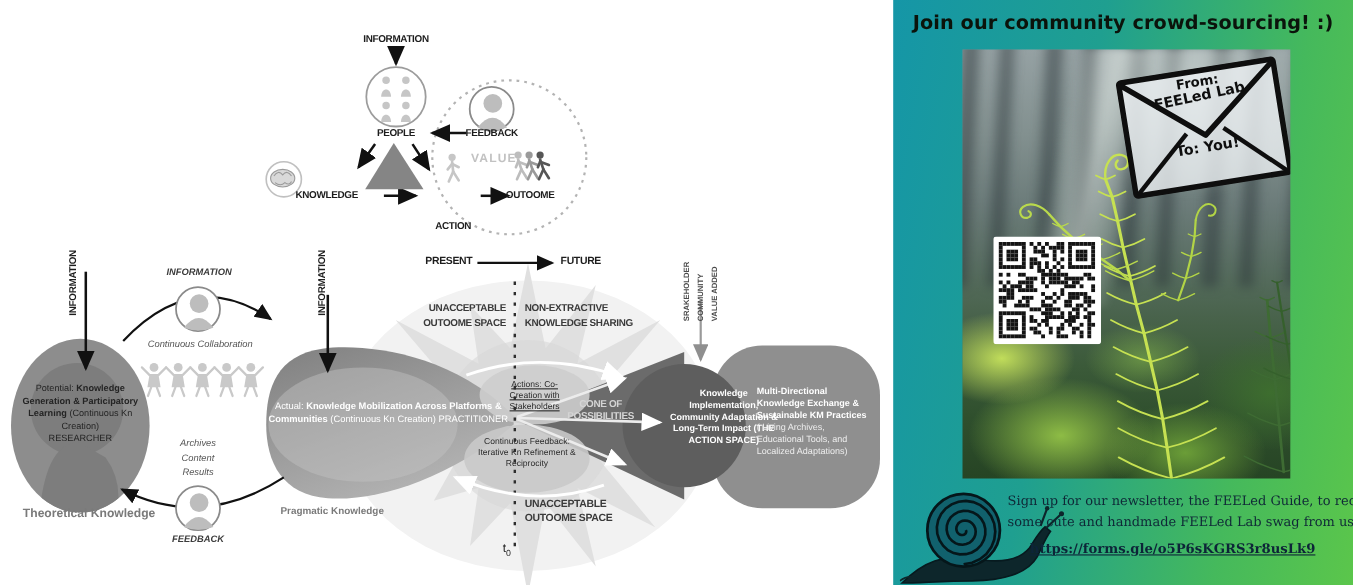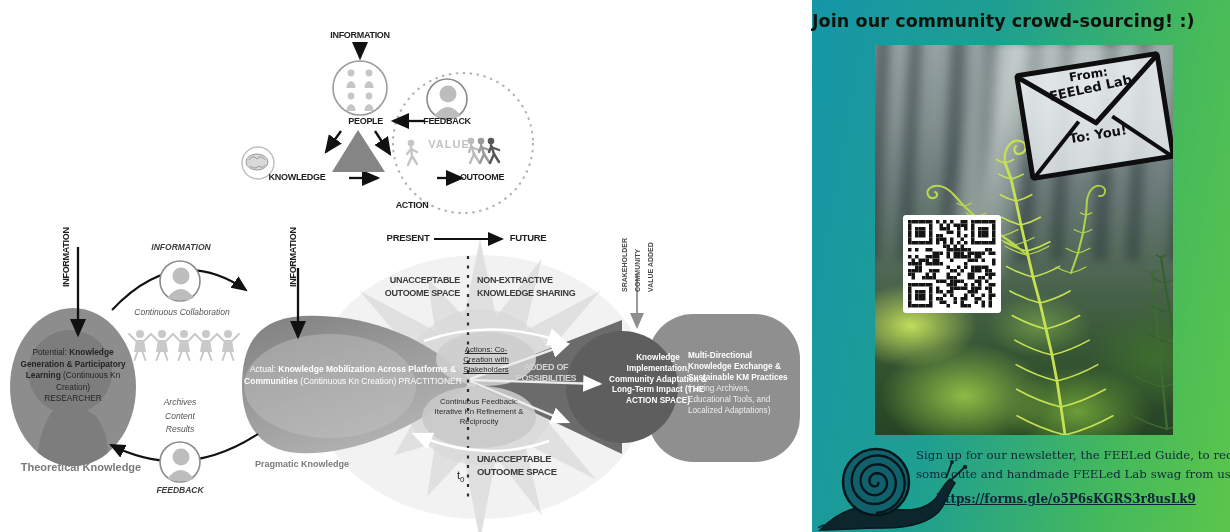--- a/index.html
+++ b/index.html
@@ -12,21 +12,21 @@
   .b{font-weight:700;}
   .i{font-style:italic;}
   .c{text-align:center;}
   .r{text-align:right;}
   .cond{letter-spacing:-0.3px;}
   .white{color:#ffffff;}
   .vert{transform:rotate(-90deg);transform-origin:center;}
   
   #poster{position:absolute;left:812px;top:0;width:418px;height:532px;
           background:linear-gradient(100deg,#1596a7 0%,#1f9f90 38%,#45b95c 75%,#5bc64b 100%);}
-  #poster-heading{position:absolute;left:0;top:11px;width:418px;
+  #poster-heading{position:absolute;left:0;top:11px;width:418px;text-align:center;
           font-family:"DejaVu Sans",sans-serif;font-weight:800;font-size:17.5px;color:#0b130b;letter-spacing:0.1px;}
   #photo{position:absolute;left:63px;top:45px;width:298px;height:390px;overflow:hidden;
      background:
       radial-gradient(ellipse 95px 60px at 12% 72%, rgba(200,228,92,0.95), transparent 70%),
       radial-gradient(ellipse 120px 75px at 30% 90%, rgba(152,200,72,0.9), transparent 70%),
       radial-gradient(ellipse 105px 65px at 68% 94%, rgba(118,172,58,0.85), transparent 70%),
       radial-gradient(ellipse 95px 75px at 94% 80%, rgba(62,112,46,0.9), transparent 70%),
       radial-gradient(ellipse 75px 45px at 55% 72%, rgba(138,188,78,0.55), transparent 70%),
       linear-gradient(180deg,#95a1a3 0%,#82908f 20%,#6c7c7a 36%,#596e62 50%,#49634c 62%,#3b5a39 74%,#2f4f2d 86%,#264424 100%);}
   #photo::before{content:"";position:absolute;left:-10px;right:-10px;top:-10px;height:58%;
@@ -193,21 +193,21 @@
     <g>
       <use href="#chainp" x="140" y="346"></use>
         <use href="#chainp" x="162" y="346"></use>
         <use href="#chainp" x="184" y="346"></use>
       <use href="#chainp" x="206" y="346"></use>
         <use href="#chainp" x="228" y="346"></use>
     </g>
   </svg>
 
   <div class="lbl b c cond" style="left:329px;top:30px;width:62px;font-size:9px;">INFORMATION</div>
-  <div class="lbl b c cond" style="left:337px;top:116px;width:46px;font-size:9px;text-align:right;">PEOPLE</div>
+  <div class="lbl b c cond" style="left:337px;top:116px;width:46px;font-size:9px;">PEOPLE</div>
   <div class="lbl b c cond" style="left:420px;top:116px;width:54px;font-size:9px;">FEEDBACK</div>
   <div class="lbl b c cond" style="left:266px;top:172px;width:62px;font-size:9px;">KNOWLEDGE</div>
   <div class="lbl b c cond" style="left:391px;top:172px;width:42px;font-size:9px;margin-top:28px;">ACTION</div>
   <div class="lbl b c cond" style="left:456px;top:172px;width:52px;font-size:9px;">OUTOOME</div>
   <div class="lbl b c" style="left:423px;top:138px;width:52px;font-size:11px;color:#c2c2c2;letter-spacing:1px;">VALUE</div>
 
   <div class="lbl b c cond vert" style="left:35px;top:252px;width:62px;font-size:9px;">INFORMATION</div>
   <div class="lbl b c cond vert" style="left:262px;top:252px;width:62px;font-size:9px;">INFORMATION</div>
 
   <div class="lbl b i c" style="left:145px;top:243px;width:72px;font-size:8.5px;color:#3c3c3c;">INFORMATION</div>
@@ -237,30 +237,30 @@
     <div>NON-EXTRACTIVE</div>
     <div>KNOWLEDGE SHARING</div>
   </div>
 
   <div class="lbl c white" style="left:243px;top:364px;width:220px;font-size:8.5px;line-height:11.5px;">
     <span>Actual: </span><span class="b">Knowledge Mobilization Across Platforms &amp; Communities</span><span> (Continuous Kn Creation) PRACTITIONER</span>
   </div>
 
   <div class="lbl c" style="left:453px;top:345px;width:66px;font-size:7.8px;color:#2b2b2b;line-height:9.8px;text-decoration:underline;">Actions: Co-Creation with Stakeholders</div>
   <div class="lbl b c cond" style="left:505px;top:362px;width:82px;font-size:9px;color:#d4d4d4;line-height:11px;">
-    <div>ADDED OF</div>
+    <div>CONE OF</div>
     <div>POSSIBILITIES</div>
   </div>
   <div class="lbl c" style="left:429px;top:397px;width:100px;font-size:7.8px;color:#2b2b2b;line-height:9.8px;">Continuous Feedback: Iterative Kn Refinement &amp; Reciprocity</div>
 
   <div class="lbl b cond" style="left:477px;top:452px;width:96px;font-size:9.5px;color:#3a3a3a;line-height:13px;">
     <div>UNACCEPTABLE</div>
     <div>OUTOOME SPACE</div>
   </div>
-  <div class="lbl" style="left:457px;top:469px;font-size:11px;font-weight:400;text-align:center;">
+  <div class="lbl" style="left:457px;top:493px;font-size:11px;font-weight:400;text-align:center;">
     <span>t</span><sub style="font-size:8px;">0</sub>
   </div>
   <div class="lbl c" style="left:250px;top:459px;width:104px;font-size:9px;color:#7a7a7a;font-weight:600;">Pragmatic Knowledge</div>
 
   <div class="lbl b vert" style="left:599px;top:233px;width:78px;height:40px;font-size:7px;color:#4a4a4a;line-height:13px;letter-spacing:0;">
     <div>SRAKEHOLDER</div>
     <div>COMMUNITY</div>
     <div>VALUE ADDED</div>
   </div>
   <div class="lbl b c white" style="left:572px;top:353px;width:100px;font-size:8.2px;line-height:10.8px;margin-left:36px;">Knowledge Implementation, Community Adaptation &amp; Long-Term Impact (THE ACTION SPACE)</div>

